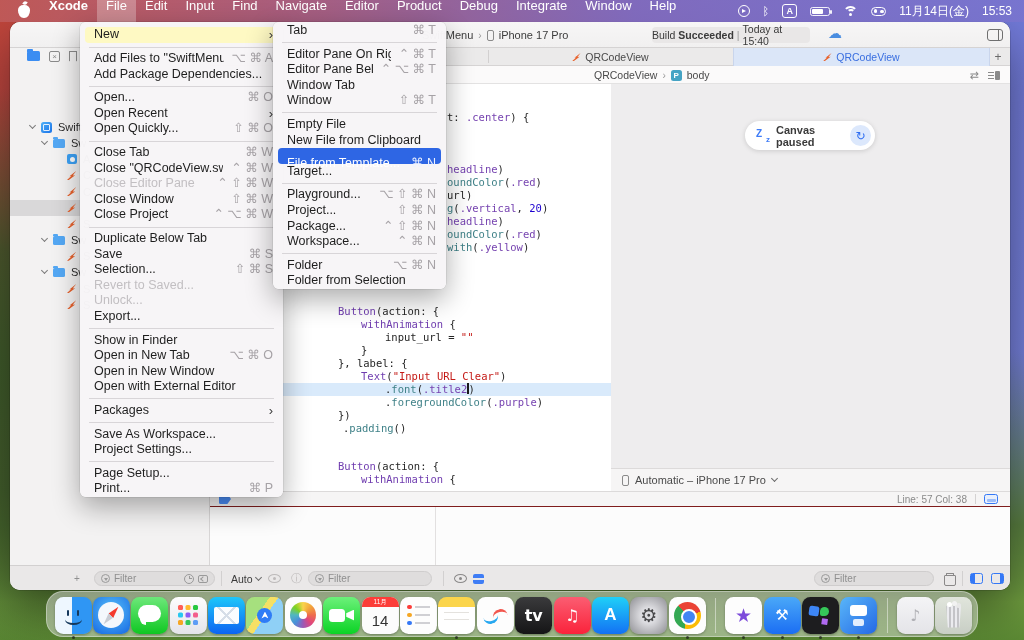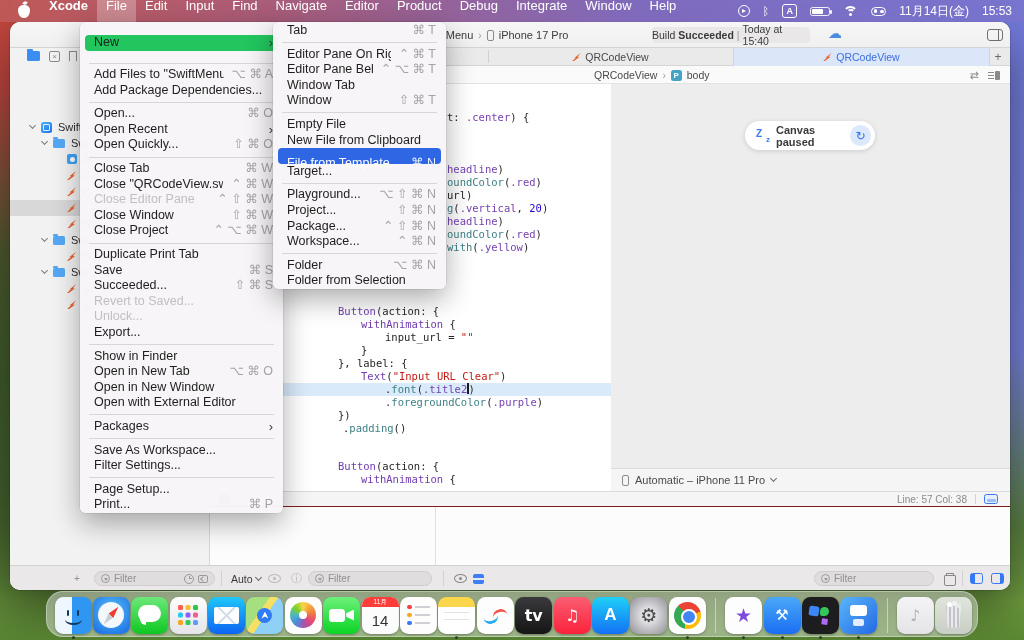--- a/index.html
+++ b/index.html
@@ -178,21 +178,21 @@
   
   .menu { position:absolute; top:22px; z-index:50; background:rgba(247,245,247,0.98); border-radius:6px;
     box-shadow:0 10px 28px rgba(0,0,0,0.33), 0 0 0 0.5px rgba(0,0,0,0.12); padding-top:1px; font-size:12.5px; color:#1e1e1e; }
   .menu.filemenu { left:80px; width:203px; }
   .menu.submenu { left:273px; width:173px; }
   .mrow { height:15.6px; line-height:15.6px; display:flex; align-items:center; padding:0 10px 0 14px; }
   .mrow .mlab { flex:1; white-space:nowrap; overflow:hidden; }
   .mrow .msh { margin-left:8px; color:#a6a2a6; white-space:pre; }
   .mrow .marr { margin-left:8px; color:#3c3c3c; font-size:13px; line-height:14px; }
   .mrow.dis .mlab { color:#c2bfc2; }
-  .mrow.hlg { background:#22c55e; border-radius:4px; margin:12px 5px; padding:0 5px 0 9px; }
+  .mrow.hlg { background:#fef9c3; border-radius:4px; margin:4px 5px; padding:0 5px 0 9px; }
   .mrow.hlb { background:#2e66e4; border-radius:4px; margin:0 5px; padding:15px 5px 0 9px; color:#fff; }
   .mrow.hlb .msh { color:#eef2ff; }
   .msep { height:1px; background:#d8d5d8; margin:3.5px 9px; }
 
   
   .dock { position:absolute; left:46px; top:591px; width:932px; height:46px; z-index:30;
     background:rgba(250,250,252,0.42); border:0.5px solid rgba(255,255,255,0.35); border-radius:17px;
     display:flex; align-items:flex-start; padding:4.5px 0 0 7.5px; }
   .dslot { position:relative; width:37px; height:37px; margin-right:1.4px; flex:none; }
   .dk { position:absolute; inset:0; border-radius:8.5px; overflow:hidden; box-shadow:0 1px 2.5px rgba(0,0,0,0.3); }
@@ -428,21 +428,21 @@
       <span class="zz">
         <span class="z1">Z</span>
           <span class="z2">z</span>
       </span>
       <span class="cv-label">Canvas paused</span>
       <span class="refresh">↻</span>
     </div>
   </div>
   <div class="devicebar">
     <span class="phone-ic"></span>
-    <span>Automatic – iPhone 11 Pro</span>
+    <span>Automatic – iPhone 17 Pro</span>
     <span class="chvd"></span>
   </div>
 
   <div class="statusbar">
     <span class="bp"></span>
     <span class="sb-right">
       <span>Line: 57  Col: 38</span>
       <span class="sb-div"></span>
       <span class="disp"></span>
     </span>
@@ -570,28 +570,28 @@
       <div class="mrow">
         <span class="mlab">Close Window</span>
         <span class="msh">⇧ ⌘ W</span>
       </div>
       <div class="mrow">
         <span class="mlab">Close Project</span>
         <span class="msh">⌃ ⌥ ⌘ W</span>
       </div>
       <div class="msep"></div>
       <div class="mrow">
-        <span class="mlab">Duplicate Print Tab</span>
+        <span class="mlab">Duplicate Below Tab</span>
       </div>
       <div class="mrow">
         <span class="mlab">Save</span>
         <span class="msh">⌘ S</span>
       </div>
       <div class="mrow">
-        <span class="mlab">Succeeded...</span>
+        <span class="mlab">Selection...</span>
         <span class="msh">⇧ ⌘ S</span>
       </div>
       <div class="mrow dis">
         <span class="mlab">Revert to Saved...</span>
       </div>
       <div class="mrow dis">
         <span class="mlab">Unlock...</span>
       </div>
       <div class="mrow">
         <span class="mlab">Export...</span>
@@ -613,21 +613,21 @@
       <div class="msep"></div>
       <div class="mrow">
         <span class="mlab">Packages</span>
         <span class="marr">›</span>
       </div>
       <div class="msep"></div>
       <div class="mrow">
         <span class="mlab">Save As Workspace...</span>
       </div>
       <div class="mrow">
-        <span class="mlab">Filter Settings...</span>
+        <span class="mlab">Project Settings...</span>
       </div>
       <div class="msep"></div>
       <div class="mrow">
         <span class="mlab">Page Setup...</span>
       </div>
       <div class="mrow">
         <span class="mlab">Print...</span>
         <span class="msh">⌘ P</span>
       </div>
     </div>

